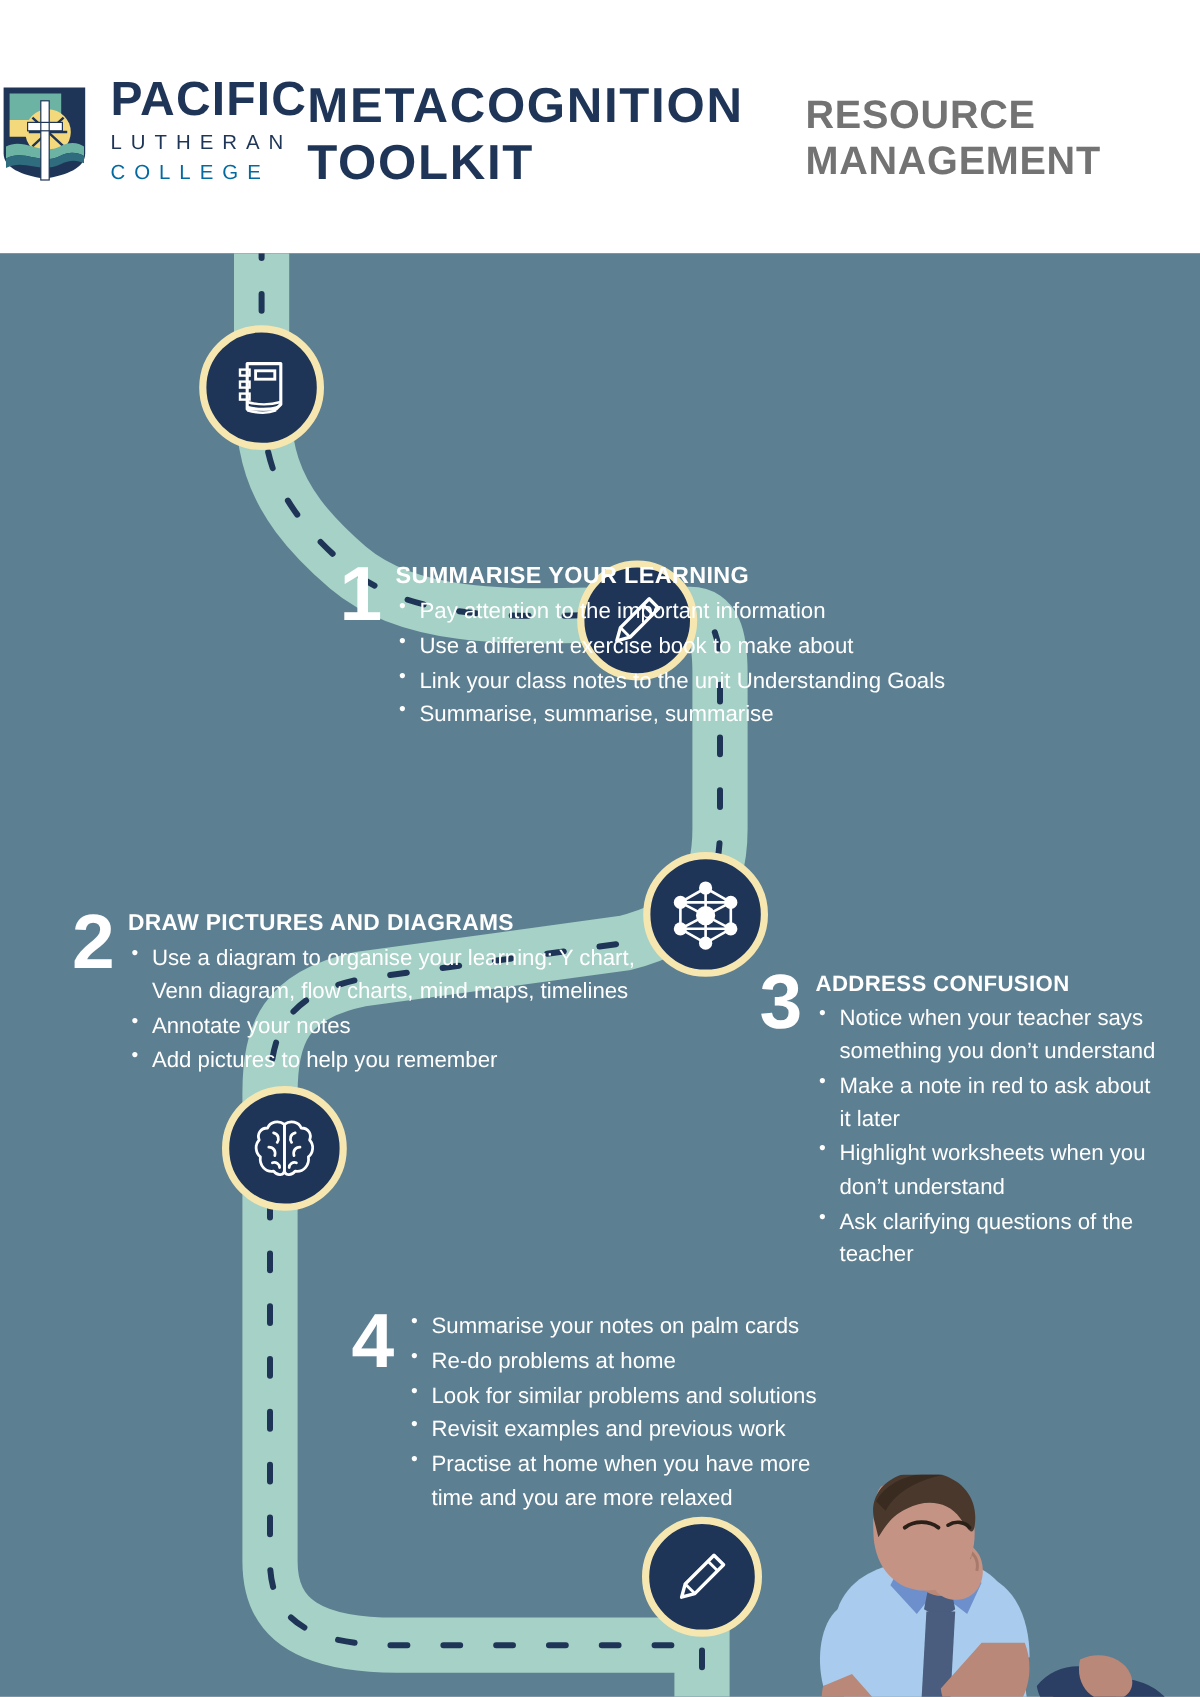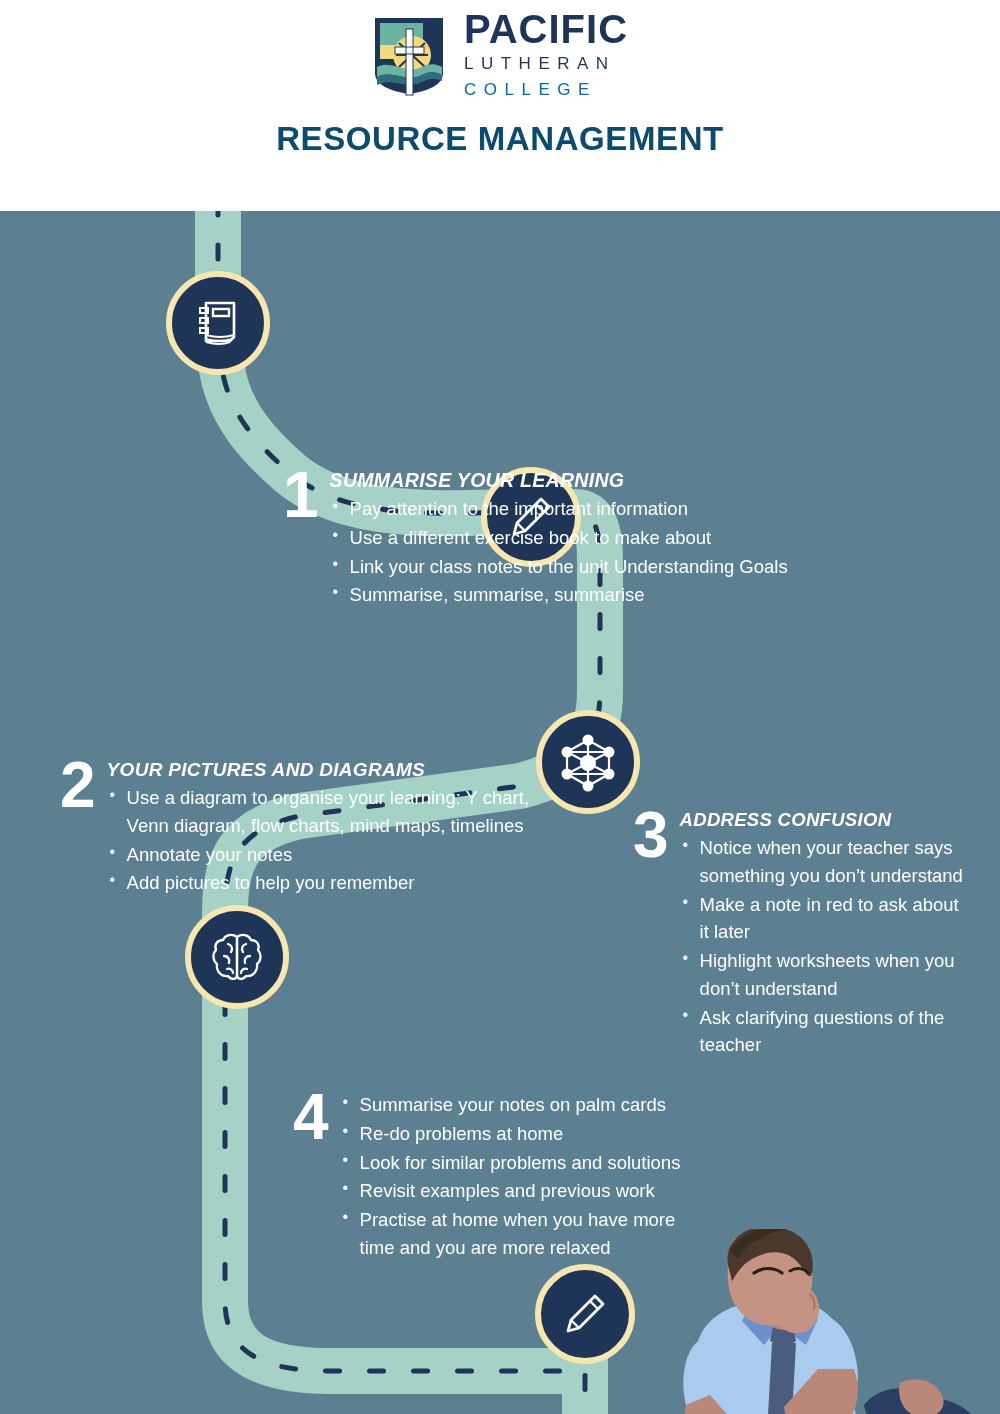--- a/index.html
+++ b/index.html
@@ -9,42 +9,42 @@
     background:#ffffff;
     position:relative;
     overflow:hidden;
   }
   #page { position:relative; width:1000px; height:1414px; background:#fff; }
 
   
   .header {
     position:absolute; left:0; top:0; width:1000px; height:211px;
     background:#ffffff;
-    display:flex; flex-direction:column; align-items:center;
+    display:flex; align-items:center;
   }
   .logo-row { display:flex; align-items:center; margin-top:10px; }
   .logo-mark { width:74px; height:82px; }
   .logo-text { margin-left:18px; display:flex; flex-direction:column; justify-content:center; }
   .logo-pacific {
     font-size:40px; font-weight:bold; color:#1f3557;
     letter-spacing:1px; line-height:0.98;
   }
   .logo-lutheran {
     font-size:17px; color:#1f3557; letter-spacing:7.5px; line-height:1.5;
     margin-top:2px;
   }
   .logo-college {
     font-size:17px; color:#0369a1; letter-spacing:7.5px; line-height:1.5;
   }
   .title-main {
     font-size:41px; font-weight:bold; color:#1f3557;
     letter-spacing:1.4px; margin-top:12px;
   }
   .title-sub {
-    font-size:33px; font-weight:bold; color:#0c4a6e;
+    font-size:33px; font-weight:bold; color:#737373;
     letter-spacing:0.6px; margin-top:18px;
   }
 
   
   .panel {
     position:absolute; left:0; top:211px; width:1000px; height:1203px;
     background:#5d7f92; overflow:hidden;
   }
   .road-svg { position:absolute; left:0; top:0; }
 
@@ -61,21 +61,21 @@
   
   .step { position:absolute; display:flex; align-items:flex-start; }
   .step-num {
     color:#ffffff; font-weight:bold; line-height:0.82;
     font-size:64px; letter-spacing:-1px;
     flex:0 0 auto;
   }
   .step-body { margin-left:12px; }
   .step-title {
     color:#ffffff; font-weight:bold; font-size:19.5px;
-    letter-spacing:0.3px; margin-bottom:3px; white-space:nowrap;font-style:italic;
+    letter-spacing:0.3px; margin-bottom:3px; white-space:nowrap;
   }
   ul.step-list { list-style:none; }
   ul.step-list li {
     color:#ffffff; font-size:18.5px; line-height:1.5;
     position:relative; padding-left:20px; margin-bottom:1px;
   }
   ul.step-list li::before {
     content:"\2022"; position:absolute; left:3px; top:-1px;
     font-size:16px; color:#ffffff;
   }
@@ -117,20 +117,21 @@
           <rect x="23" y="32" width="29" height="7" fill="none" stroke="#1f3557" stroke-width="1"></rect>
         </svg>
       </span>
       <span class="logo-text">
         <span class="logo-pacific">PACIFIC</span>
         <span class="logo-lutheran">LUTHERAN</span>
         <span class="logo-college">COLLEGE</span>
       </span>
     </div>
 
+    <div class="title-main">METACOGNITION TOOLKIT</div>
     <div class="title-sub">RESOURCE MANAGEMENT</div>
   </div>
 
   <div class="panel">
 
     <svg class="road-svg" width="1000" height="1203">
       <path id="roadpath" d="M218,-10
                L218,85
                C218,160 218,200 290,262
                C350,313 455,301 530,301
@@ -304,21 +305,21 @@
           <li>Use a different exercise book to make about</li>
           <li>Link your class notes to the unit Understanding Goals</li>
           <li>Summarise, summarise, summarise</li>
         </ul>
       </div>
     </div>
 
     <div class="step" id="step-2">
       <div class="step-num">2</div>
       <div class="step-body">
-        <div class="step-title">YOUR PICTURES AND DIAGRAMS</div>
+        <div class="step-title">DRAW PICTURES AND DIAGRAMS</div>
         <ul class="step-list">
           <li>Use a diagram to organise your learning: Y chart, Venn diagram, flow charts, mind maps, timelines</li>
           <li>Annotate your notes</li>
           <li>Add pictures to help you remember</li>
         </ul>
       </div>
     </div>
 
     <div class="step" id="step-3">
       <div class="step-num">3</div>

